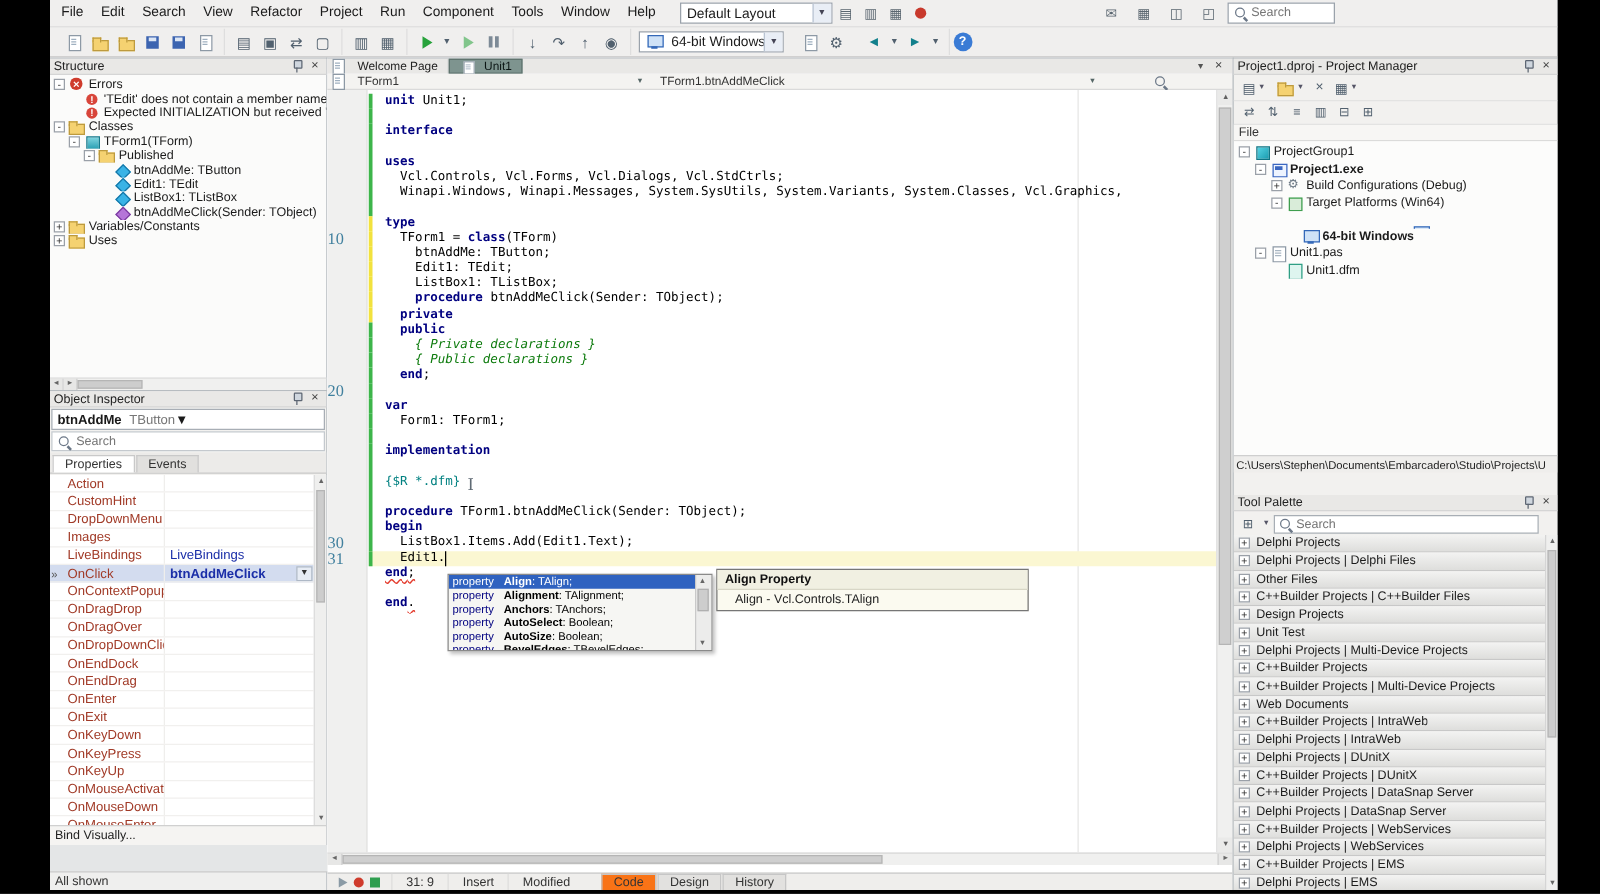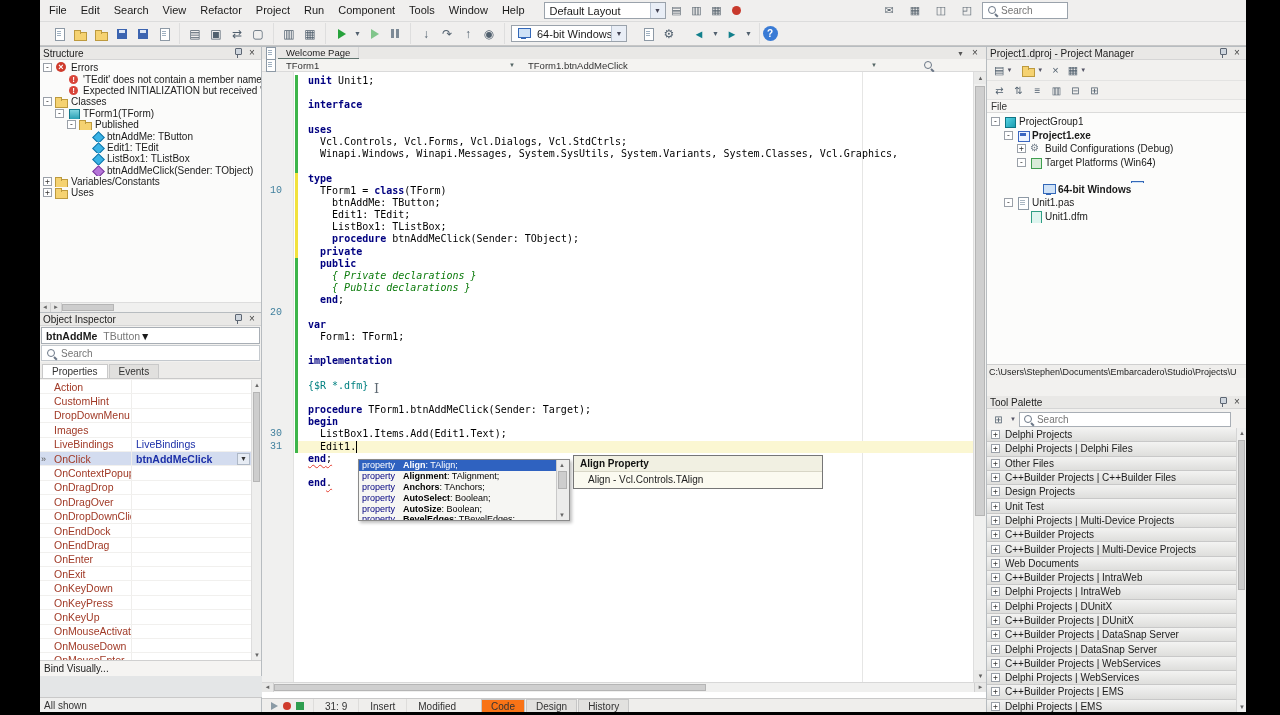--- a/index.html
+++ b/index.html
@@ -124,21 +124,21 @@
 .crumb2{width:362px;}
 .clabel{padding-left:8px;white-space:nowrap;overflow:hidden;}
 .carr{width:16px;text-align:center;font-size:6px;color:#566;}
 .crumb-mag{margin-left:auto;margin-right:52px;}
 .codearea{position:absolute;left:0;top:25px;width:100%;height:610px;background:#fff;overflow:hidden;}
 .gutterbg{position:absolute;left:0;top:0;width:32px;height:100%;background:#f0f0ef;border-right:1px solid #e2e2e1;}
 .marginline{position:absolute;left:600px;top:0;width:1px;height:100%;background:#e6e6e5;}
 .codelines{position:absolute;left:0;top:3px;width:100%;}
 .cline{position:relative;height:12.2px;font-family:"DejaVu Sans Mono",monospace;font-size:10px;line-height:12.2px;}
 .cline.curline::before{content:"";position:absolute;left:33px;right:0;top:0;bottom:0;background:#fbf7d2;}
-.lnum{position:absolute;left:0;top:0;width:28px;text-align:center;color:#41809e;font-size:10px;font-family:Liberation Mono, monospace;}
+.lnum{position:absolute;left:0;top:0;width:28px;text-align:left;color:#41809e;font-size:13px;font-family:Liberation Serif, serif;}
 .chbar{position:absolute;left:33px;top:0;width:3px;height:100%;}
 .bar-g{background:#3db54a;}
 .bar-y{background:#f2e23e;}
 .ctext{position:absolute;left:46px;top:0;z-index:1;white-space:pre;}
 .seg-k{color:#000080;font-weight:bold;}
 .seg-p{color:#000;}
 .seg-c{color:#0b7a0b;font-style:italic;}
 .seg-d{color:#008080;}
 .seg-ke{color:#000080;font-weight:bold;text-decoration:underline wavy #e43c2e 1px;text-underline-offset:2px;}
 .seg-pe{color:#000;text-decoration:underline wavy #e43c2e 1px;text-underline-offset:2px;}
@@ -497,21 +497,21 @@
     </div>
     <div class="oi-bind">Bind Visually...</div>
   </div>
   <div class="bl-status">All shown</div>
 
   <div class="editor-panel">
     <div class="etabs">
       <span class="etabs-icon">
             <span class="ic doc-ic"></span>
           </span>
-      <div style="display:flex;flex-direction:column;">
+      <div style="display:flex;">
             <div class="etab">
               <span>Welcome Page</span>
             </div>
             <div class="etab active">
               <span class="sicon ic-unit-pas"></span>
               <span>Unit1</span>
             </div>
           </div>
       <div class="etabs-right">
         <span style="font-size:7px;">▼</span>
@@ -641,21 +641,21 @@
             <div class="cline">
               <span class="chbar bar-g"></span>
               <span class="ctext"><span class="seg-d">{$R *.dfm}</span></span>
             </div>
             <div class="cline">
               <span class="chbar bar-g"></span>
               <span class="ctext"></span>
             </div>
             <div class="cline">
               <span class="chbar bar-g"></span>
-              <span class="ctext"><span class="seg-k">procedure</span><span class="seg-p"> TForm1.btnAddMeClick(Sender: Target);</span></span>
+              <span class="ctext"><span class="seg-k">procedure</span><span class="seg-p"> TForm1.btnAddMeClick(Sender: TObject);</span></span>
             </div>
             <div class="cline">
               <span class="chbar bar-g"></span>
               <span class="ctext"><span class="seg-k">begin</span></span>
             </div>
             <div class="cline">
               <span class="lnum">30</span>
               <span class="chbar bar-g"></span>
               <span class="ctext"><span class="seg-p">  ListBox1.Items.Add(Edit1.Text);</span></span>
             </div>

